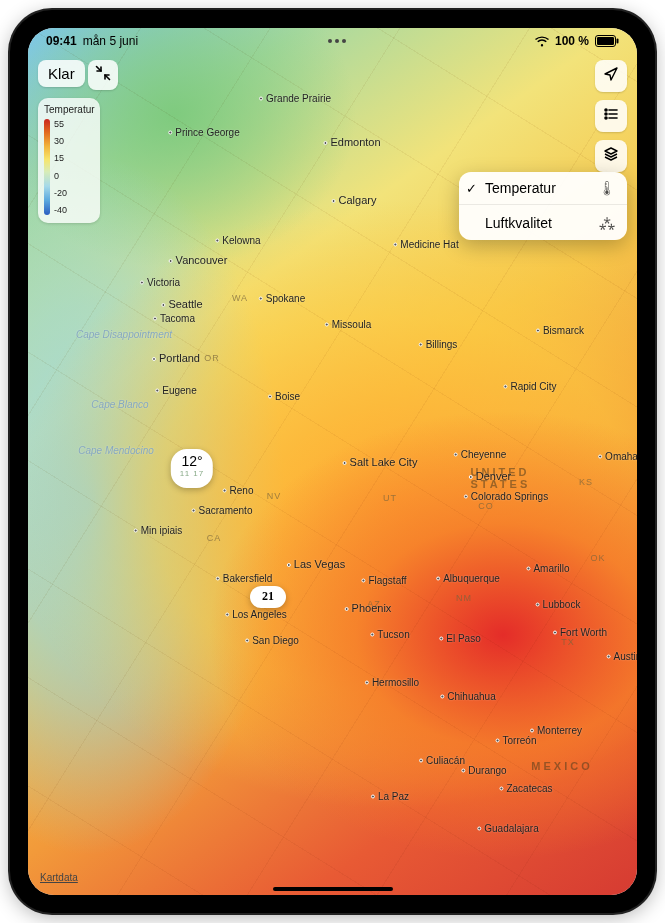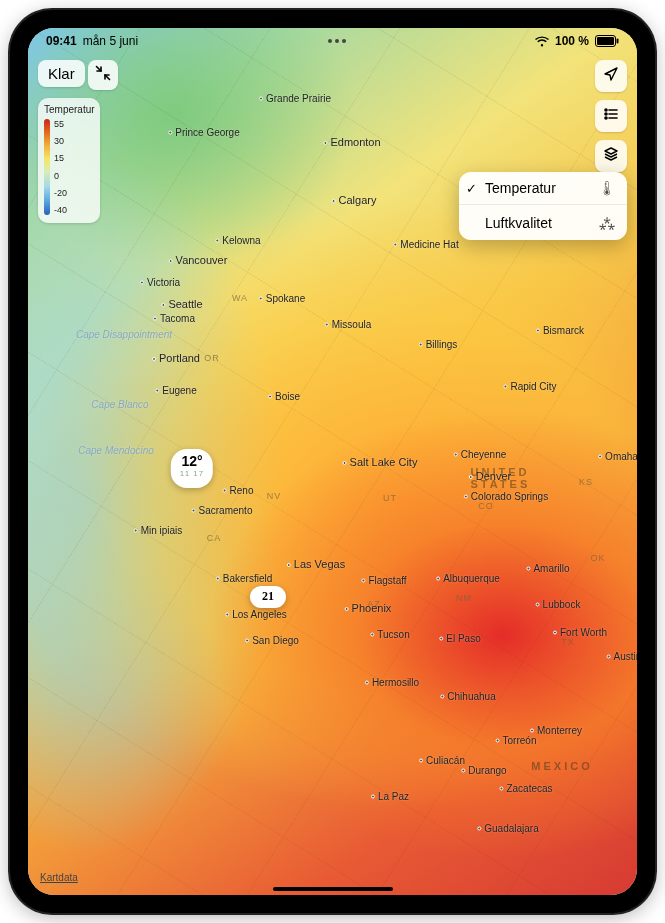--- a/index.html
+++ b/index.html
@@ -175,21 +175,21 @@
     background:#fff; border-radius: 16px;
     padding: 4px 9px 10px;
     box-shadow: 0 2px 6px rgba(0,0,0,.25);
     text-align:center;
     min-width:36px;
   }
   .loc-bubble::after{
     content:""; position:absolute; bottom:-6px; left:50%; transform:translateX(-50%);
     border:6px solid transparent; border-top-color:#fff;
   }
-  .loc-bubble .temp { font-size:14px; font-weight:700; }
+  .loc-bubble .temp { font-size:14px; font-weight:400; }
   .loc-bubble .sub { font-size:8px; color:#8a8; letter-spacing:1px;}
   .loc-bubble.small .temp{ font-size:12px; font-weight:600;font-family:Liberation Serif, serif;}
   .loc-bubble.small{ padding:3px 7px 4px; border-radius:12px;}
   .loc-bubble.small::after{ border-width:4px; bottom:-4px;}
 
   
   .attribution{
     position:absolute; bottom:12px; left:12px;
     font-size:10px; color:#444; text-decoration:underline;
     cursor:pointer;

